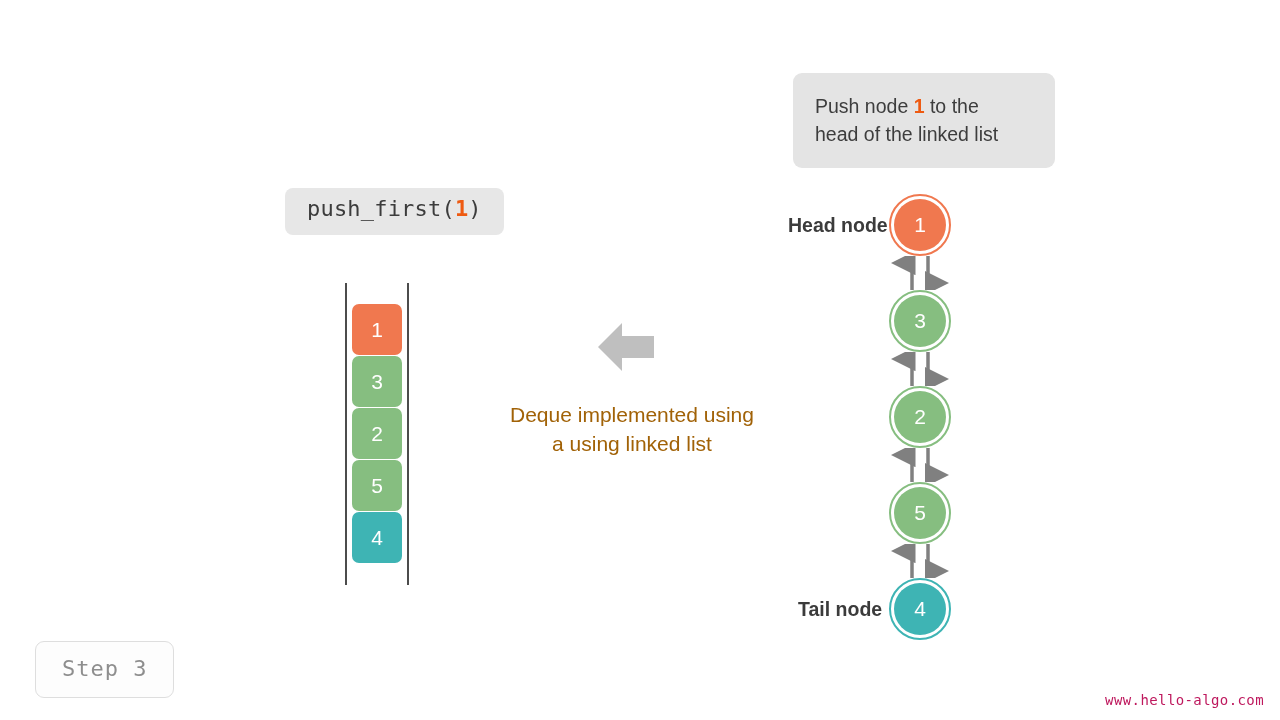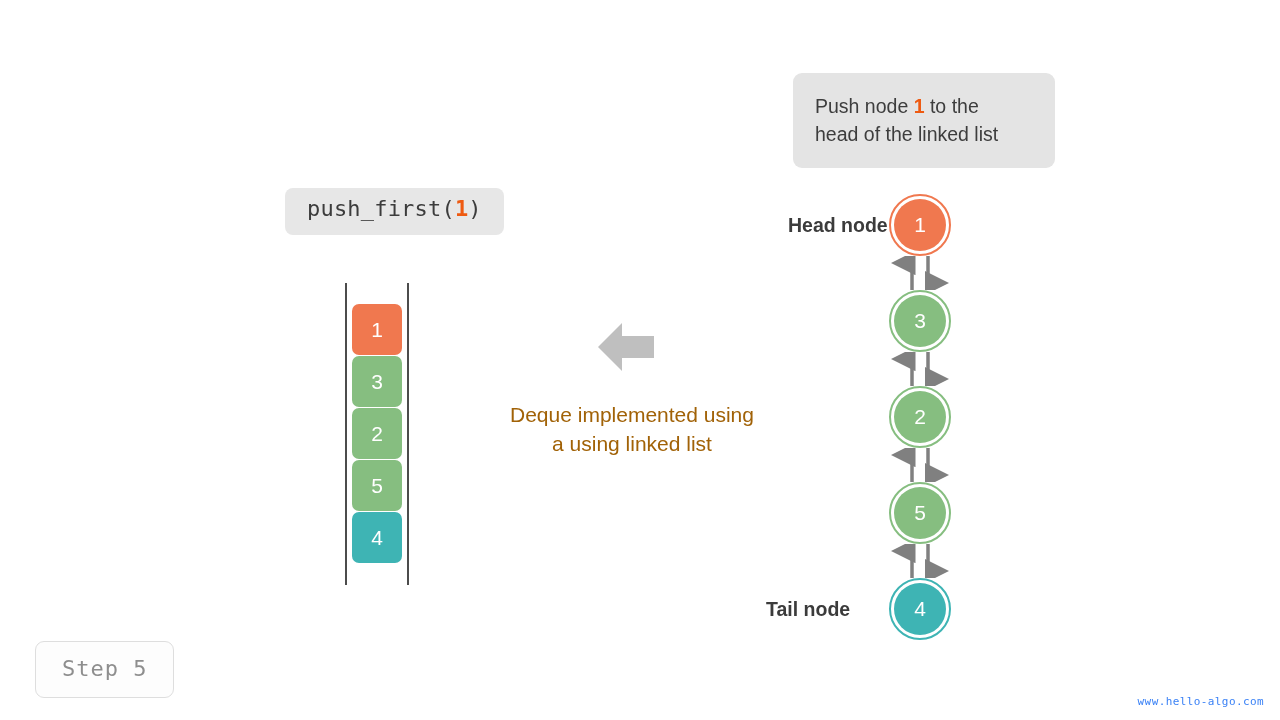--- a/index.html
+++ b/index.html
@@ -144,21 +144,21 @@
   }
 
   
   .node-label {
     color: #3b3b3b;
     font-size: 19.5px;
     font-weight: bold;
     white-space: nowrap;
   }
   #head-label { left: 776px; top: 214px; margin-left: 12px; }
-  #tail-label { left: 766px; top: 598px; }
+  #tail-label { left: 798px; top: 598px; }
 
   
   #step-badge {
     left: 35px;
     top: 641px;
     padding: 14px 26px 16px 26px;
     background: #fdfdfd;
     border: 1px solid #dedede;
     border-radius: 9px;
     font-family: "DejaVu Sans Mono", "Liberation Mono", monospace;
@@ -166,22 +166,22 @@
     color: #8e8e8e;
     letter-spacing: 1px;
     white-space: nowrap;
   }
 
   
   #watermark {
     right: 16px;
     bottom: 12px;
     font-family: "DejaVu Sans Mono", "Liberation Mono", monospace;
-    font-size: 11px;
-    color: #3b82f6;
+    font-size: 14px;
+    color: #be185d;
     letter-spacing: 0.4px;
   }
 </style>
 </head>
 <body>
 
 <div class="abs" id="callout">
   <span>Push node </span><span class="hl">1</span><span> to the head of the linked list</span>
 </div>
 
@@ -283,15 +283,15 @@
         <line x1="39" y1="0" x2="39" y2="27" stroke="#808080" stroke-width="3.5" marker-end="url(#mdn4)"></line>
       </svg></div>
     <div class="ll-node" style="top: 384px; border-color: rgb(62, 180, 180);">
       <div class="disc" style="background: rgb(62, 180, 180);">4</div>
     </div>
   </div>
 
 <div class="abs node-label" id="head-label">Head node</div>
 <div class="abs node-label" id="tail-label">Tail node</div>
 
-<div class="abs" id="step-badge">Step 5</div>
+<div class="abs" id="step-badge">Step 3</div>
 
 <div class="abs" id="watermark">www.hello-algo.com</div>
 
 </body></html>

